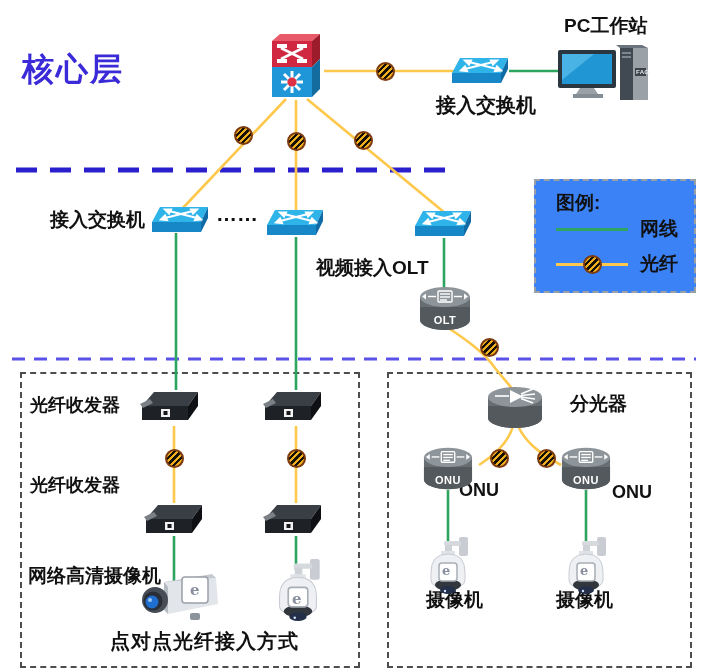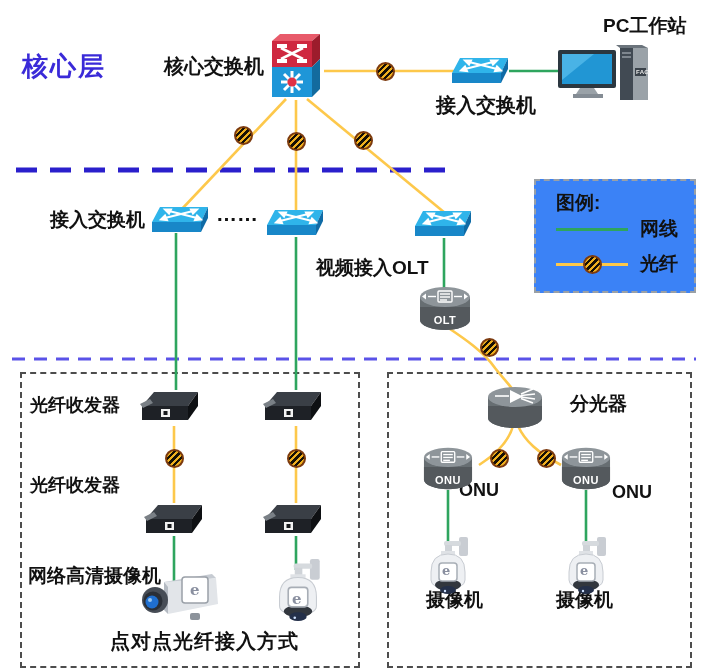--- a/index.html
+++ b/index.html
@@ -5,21 +5,21 @@
   html,body{margin:0;padding:0;background:#ffffff;}
   #canvas{
     position:relative;width:701px;height:672px;background:#ffffff;overflow:hidden;
     font-family:"Liberation Sans","DejaVu Sans",sans-serif;
   }
   .abs{position:absolute;}
   .label{
     position:absolute;font-weight:bold;color:#111;white-space:nowrap;
     font-family:"Liberation Sans","DejaVu Sans",sans-serif;line-height:1.1;
   }
-  .layer-label{color:#3a2ad8;font-size:26px;letter-spacing:2px;}
+  .layer-label{color:#3a2ad8;font-size:32px;letter-spacing:2px;}
   .dev-label{font-size:19px;}
   .small-label{font-size:17px;}
   .caption{font-size:20px;letter-spacing:1px;}
   .dashed-box{
     position:absolute;border:2px dashed #4d4d4d;background:transparent;z-index:0;
   }
   .legend-box{
     position:absolute;border:2px dashed #9aa0a6;background:#3b82f6;z-index:3;
   }
   .fiber-marker{
@@ -187,21 +187,20 @@
       </g>
       <g stroke="#ffffff" stroke-width="3">
         <line x1="22" y1="38" x2="22" y2="60"></line>
           <line x1="11" y1="49" x2="33" y2="49"></line>
         <line x1="14" y1="41" x2="30" y2="57"></line>
           <line x1="30" y1="41" x2="14" y2="57"></line>
       </g>
       <circle cx="22" cy="49" r="4.6" fill="#e03246"></circle>
     </svg>
   </div>
-  <div class="label dev-label" style="left:164px;top:55px;font-size:20px;">核心交换机</div>
 
   <div class="device" style="left:452px;top:56px;">
     <svg width="58" height="30">
         <use href="#sym-switch"></use>
       </svg>
   </div>
   <div class="label dev-label" style="left:436px;top:94px;font-size:20px;">接入交换机</div>
 
   <div class="device" style="left:558px;top:44px;">
     <svg width="96" height="60" viewBox="0 0 96 60">
@@ -212,21 +211,21 @@
       <rect x="64" y="12" width="9" height="2" fill="#7e868e"></rect>
       <rect x="77" y="24" width="11" height="8" fill="#3a424a"></rect>
       <rect x="0" y="6" width="58" height="38" rx="2" fill="#2b3740"></rect>
       <rect x="4" y="10" width="50" height="30" fill="#2196d4"></rect>
       <polygon points="4,10 36,10 4,36" fill="#49b3e6"></polygon>
       <polygon points="22,44 36,44 40,50 18,50" fill="#9aa2a8"></polygon>
       <rect x="15" y="50" width="30" height="4" fill="#848c94"></rect>
     </svg>
     <span class="tower-badge" style="left:78px;top:25px;">FAG</span>
   </div>
-  <div class="label dev-label" style="left:564px;top:16px;margin-left:39px;">PC工作站</div>
+  <div class="label dev-label" style="left:564px;top:16px;">PC工作站</div>
 
   <div class="device" style="left:152px;top:205px;">
     <svg width="58" height="30">
         <use href="#sym-switch"></use>
       </svg>
   </div>
   <div class="label dev-label" style="left:50px;top:210px;">接入交换机</div>
   <div class="label" style="left:216px;top:202px;font-size:21px;">……</div>
   <div class="device" style="left:267px;top:208px;">
     <svg width="58" height="30">

